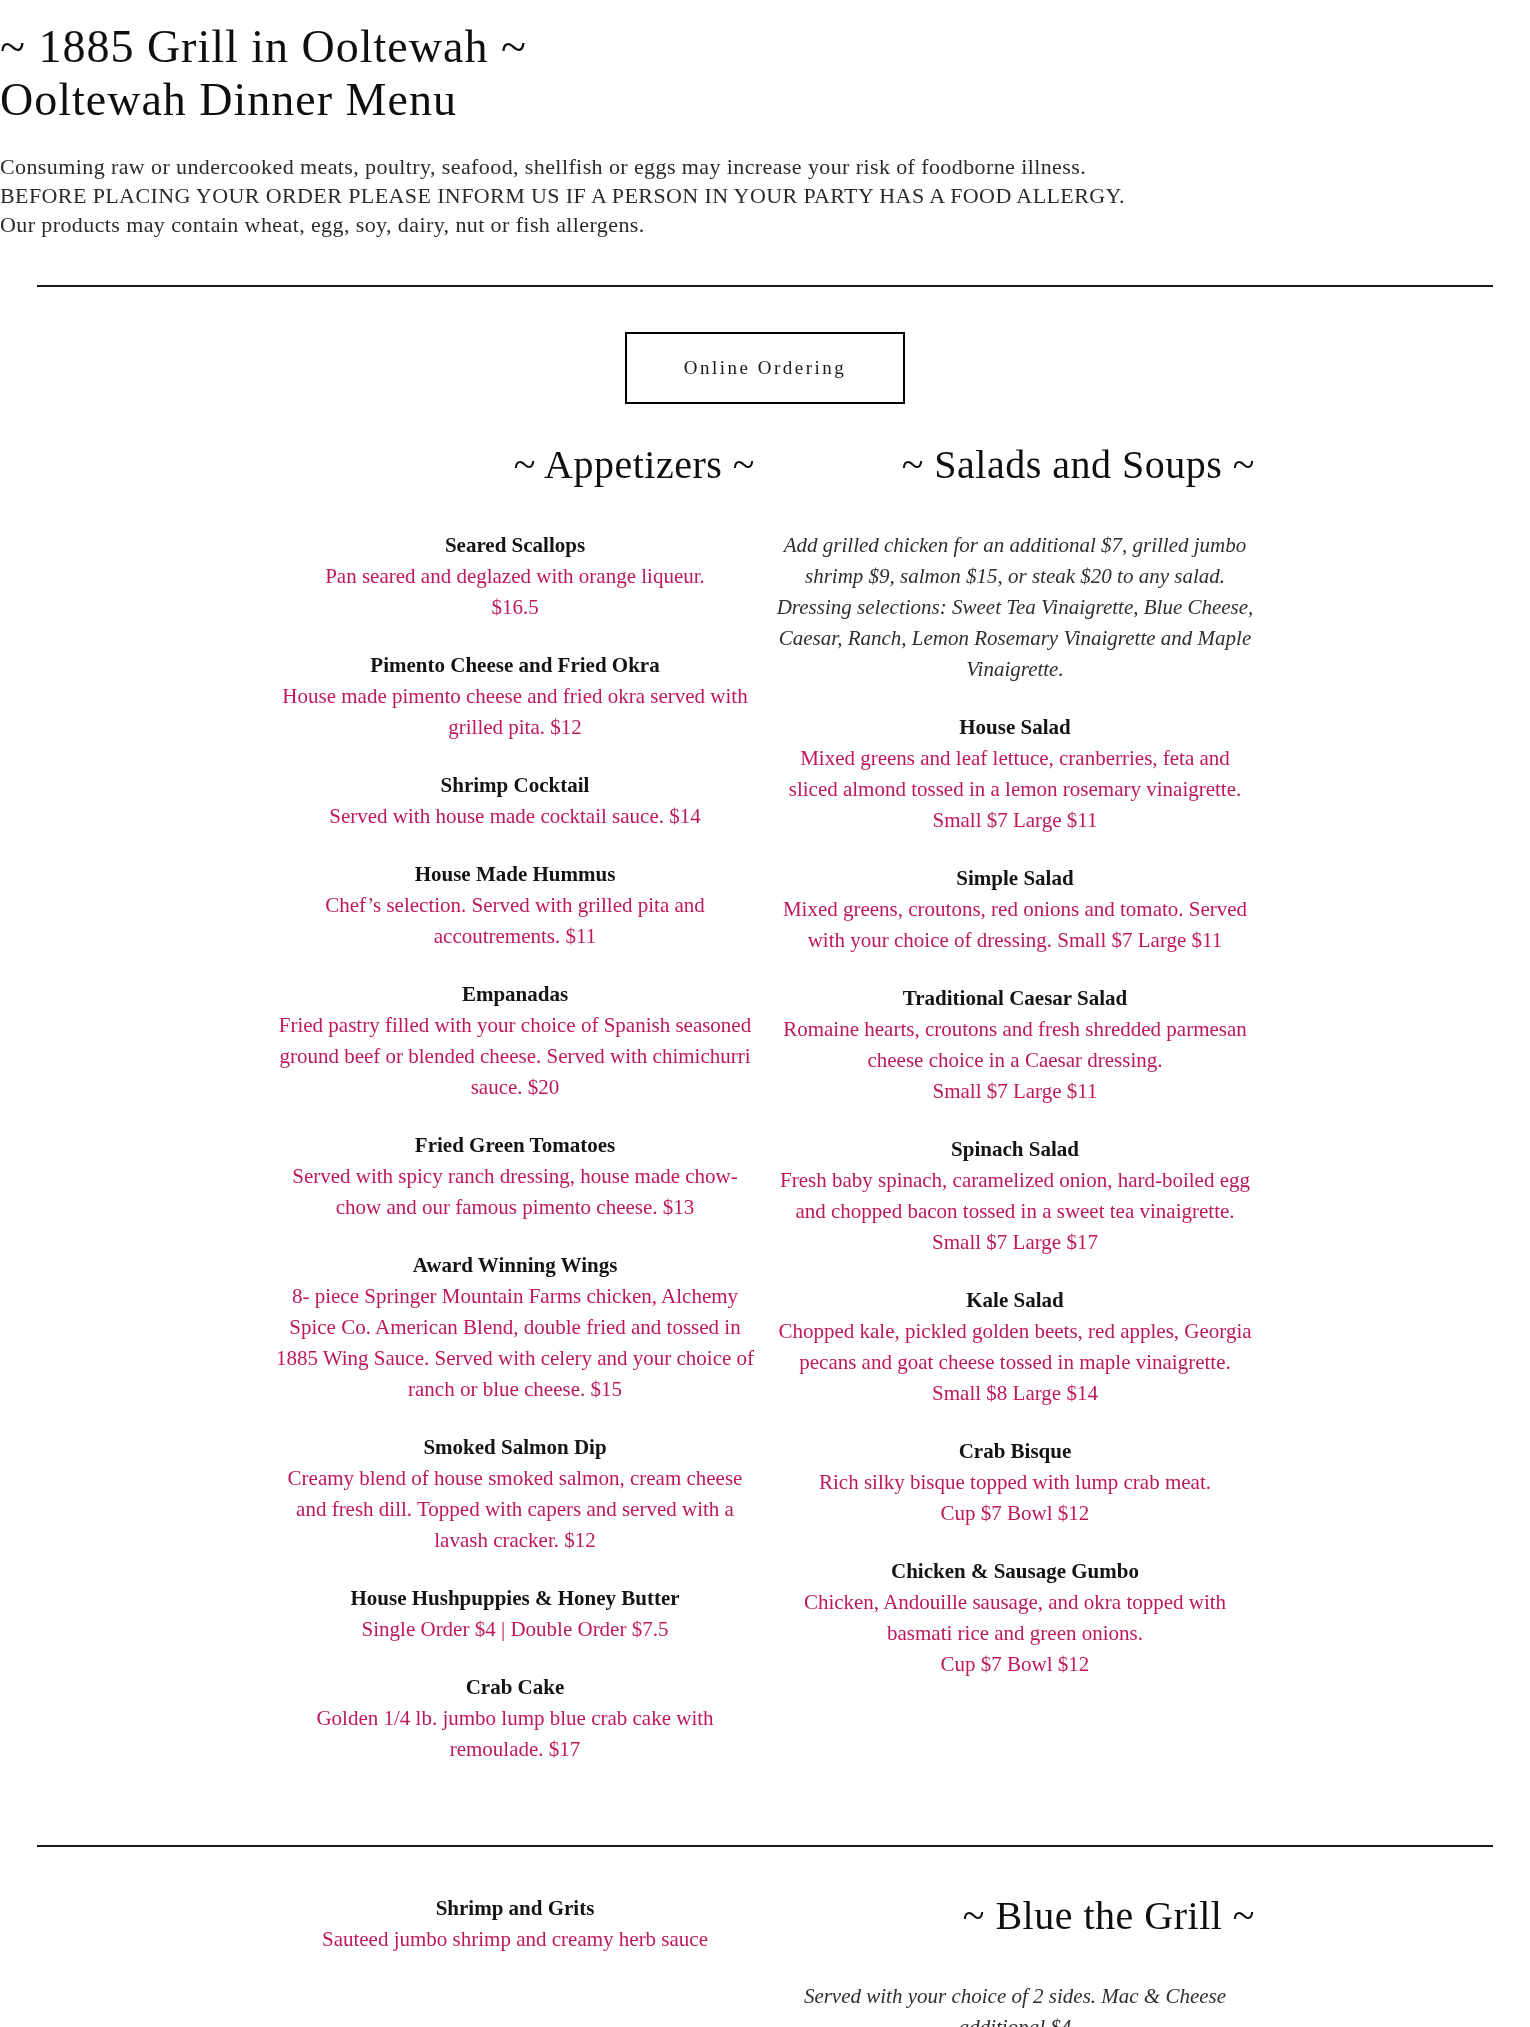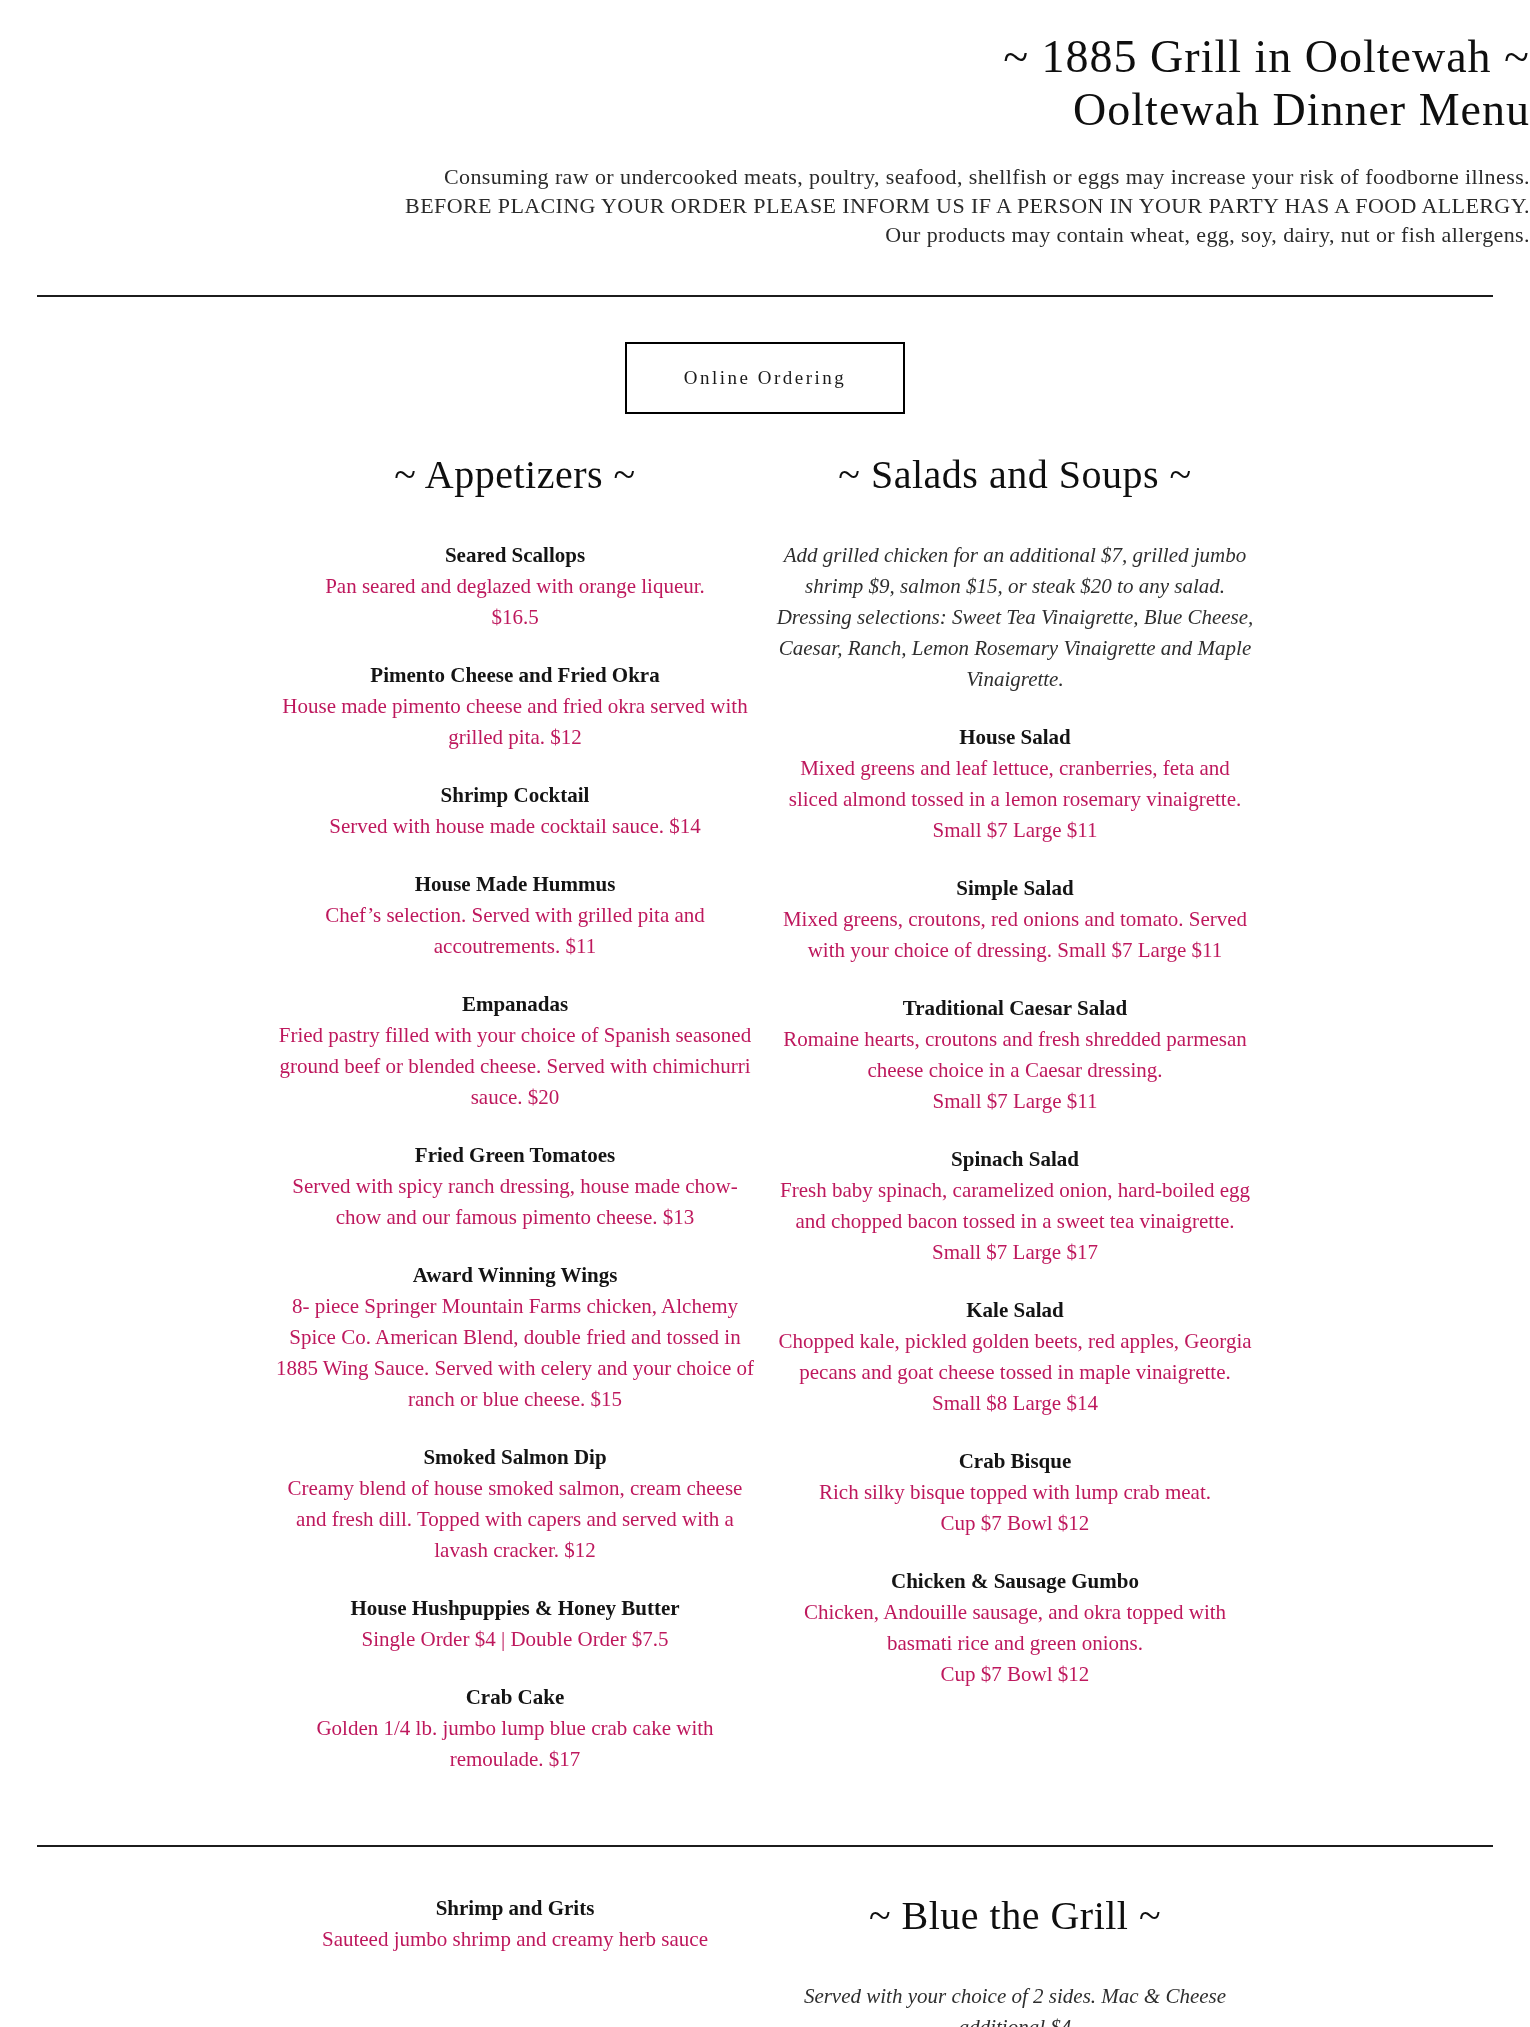--- a/index.html
+++ b/index.html
@@ -7,21 +7,21 @@
   .page {
     position: relative;
     width: 1530px;
     height: 2027px;
     margin: 0 auto;
     background: #ffffff;
     overflow: hidden;
     font-family: "Liberation Serif", serif;
     color: #2a2a2a;
   }
-  .header { padding-top: 30px; text-align: right; }
+  .header { padding-top: 20px; text-align: left; }
   .page-title {
     font-weight: 400;
     font-size: 46px;
     line-height: 53px;
     letter-spacing: 1px;
     color: #0f0f0f;
   }
   .disclaimer {
     margin-top: 26px;
     font-size: 22px;
@@ -56,20 +56,21 @@
   }
   .menu-main { margin-top: 38px; }
   .menu-col { text-align: center; }
   .col-heading {
     font-weight: 400;
     font-size: 40px;
     line-height: 46px;
     letter-spacing: 0.5px;
     color: #0f0f0f;
     margin-bottom: 42px;
+    text-align: right;
   }
   .note {
     font-style: italic;
     font-size: 21px;
     line-height: 31px;
     margin-bottom: 27px;
     color: #2e2e2e;
   }
   .item { font-size: 21px; line-height: 31px; margin-bottom: 27px; }
   .item-name { font-weight: 700; color: #141414; }

